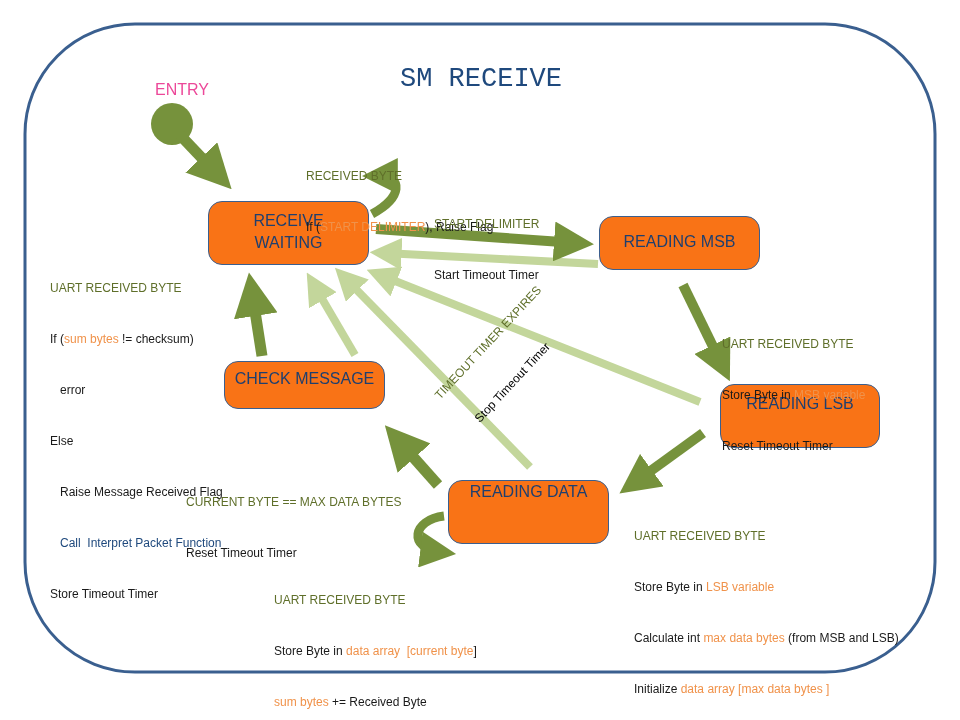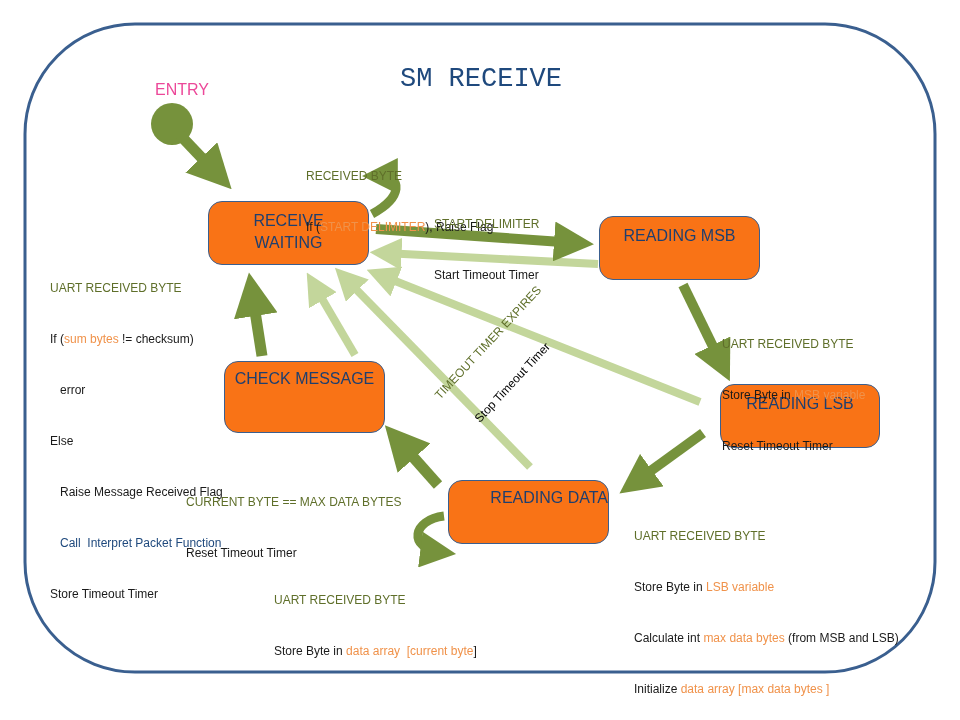--- a/index.html
+++ b/index.html
@@ -49,30 +49,30 @@
   <path d="M444,516 C412,520 408,548 440,552" fill="none" stroke="#76923c" stroke-width="9" marker-end="url(#ah-dark)"></path>
 </svg>
 
 <div class="title">SM RECEIVE</div>
 <div class="entry">ENTRY</div>
 
 <div class="state" style="left:208px;top:201px;width:161px;height:64px;padding-top:8px;">
   <div>RECEIVE</div>
   <div>WAITING</div>
 </div>
-<div class="state" style="left:599px;top:216px;width:161px;height:64px;padding-top:8px;">
+<div class="state" style="left:599px;top:216px;width:161px;height:54px;padding-top:14px;">
   <div>READING MSB</div>
 </div>
 <div class="state" style="left:720px;top:384px;width:160px;height:64px;padding-top:8px;">
   <div>READING LSB</div>
 </div>
-<div class="state" style="left:448px;top:480px;width:161px;height:64px;padding-top:6px;text-align:right;">
+<div class="state" style="left:448px;top:480px;width:161px;height:64px;">
   <div>READING DATA</div>
 </div>
-<div class="state" style="left:224px;top:361px;width:161px;height:72px;padding-top:6px;">
+<div class="state" style="left:224px;top:361px;width:161px;height:48px;padding-top:6px;">
   <div>CHECK MESSAGE</div>
 </div>
 
 <div class="txt" style="left:306px;top:134px;">
   <div class="trig">RECEIVED BYTE</div>
   <div><span>If (</span><span class="var">START DELIMITER</span><span>), Raise Flag</span></div>
 </div>
 
 <div class="txt" style="left:434px;top:182px;">
   <div class="trig">START DELIMITER</div>
@@ -91,20 +91,21 @@
   <div><span>Calculate int </span><span class="var">max data bytes</span><span> (from MSB and LSB)</span></div>
   <div><span>Initialize </span><span class="var">data array [max data bytes ]</span></div>
   
   
   
 </div>
 
 <div class="txt" style="left:274px;top:558px;">
   <div class="trig">UART RECEIVED BYTE</div>
   <div><span>Store Byte in </span><span class="var">data array  [current byte</span><span>]</span></div>
+  <div><span class="var">sum bytes</span><span> += Received Byte</span></div>
   
 </div>
 
 <div class="txt" style="left:186px;top:460px;">
   <div class="trig">CURRENT BYTE == MAX DATA BYTES</div>
   <div>Reset Timeout Timer</div>
 </div>
 
 <div class="txt" style="left:50px;top:246px;">
   <div class="trig">UART RECEIVED BYTE</div>

